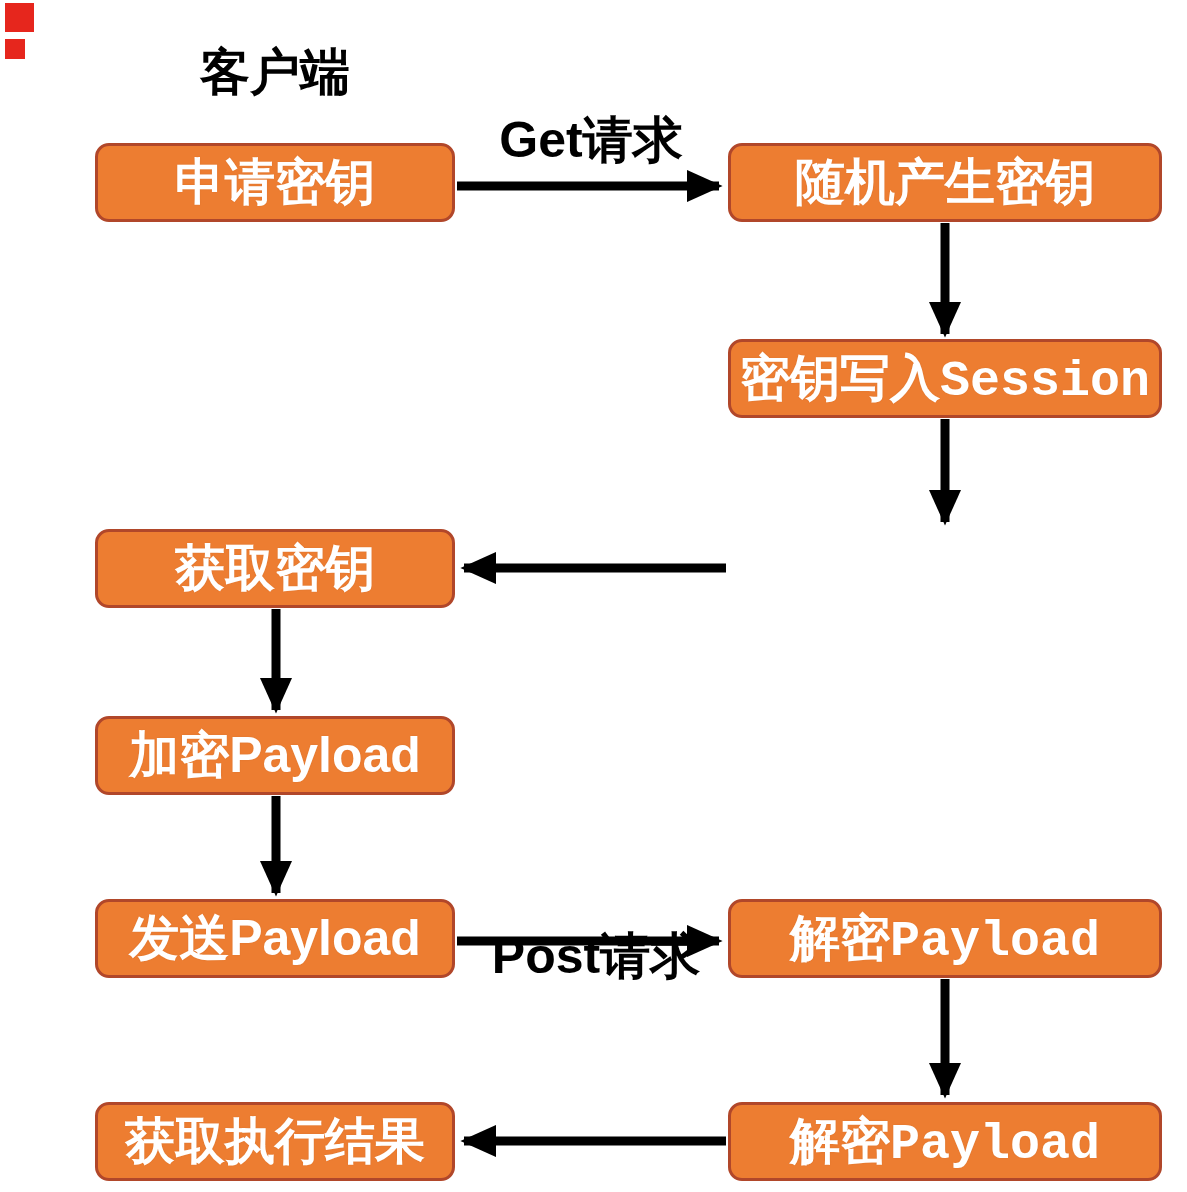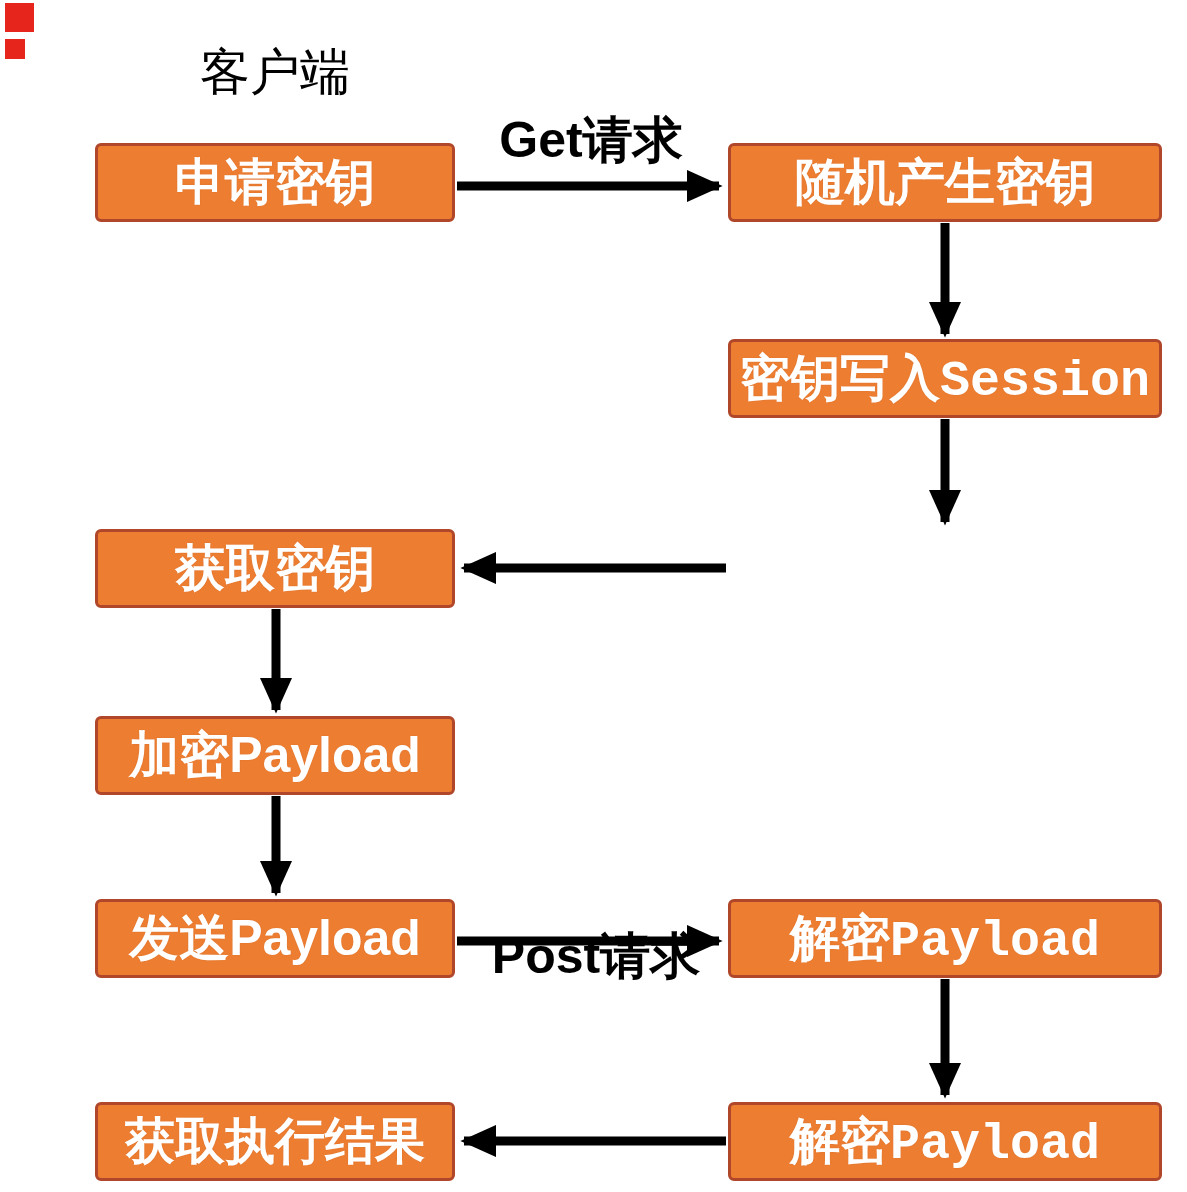--- a/index.html
+++ b/index.html
@@ -9,32 +9,32 @@
   }
   .canvas{
     position:relative;
     width:1187px;height:1192px;
     background:var(--background,#fff);
     overflow:hidden;
   }
   
   .col-title{
     position:absolute;top:44px;
-    font-size:50px;font-weight:normal;
+    font-size:50px;font-weight:bold;
     color:var(--title-text,#000);
     text-align:center;line-height:1.15;
   }
   .title-client{left:95px;width:360px;}
   .title-server{left:728px;width:434px;}
   
   .node{
     position:absolute;height:79px;box-sizing:border-box;
     background:var(--node-fill,#ED7D31);
     border:3px solid var(--node-border,#B1472A);
-    border-radius:6px;
+    border-radius:14px;
     display:flex;align-items:center;justify-content:center;
     color:var(--node-text,#fff);
     font-size:50px;font-weight:bold;
     white-space:nowrap;
     text-shadow:0 0 2px rgba(0,0,0,0.08);
   }
   .col-l{left:95px;width:360px;}
   .col-r{left:728px;width:434px;font-family:Liberation Mono, monospace;}
   .r1{top:143px}.r2{top:339px}.r3{top:529px}.r4{top:716px}.r5{top:899px}.r6{top:1102px}
   

